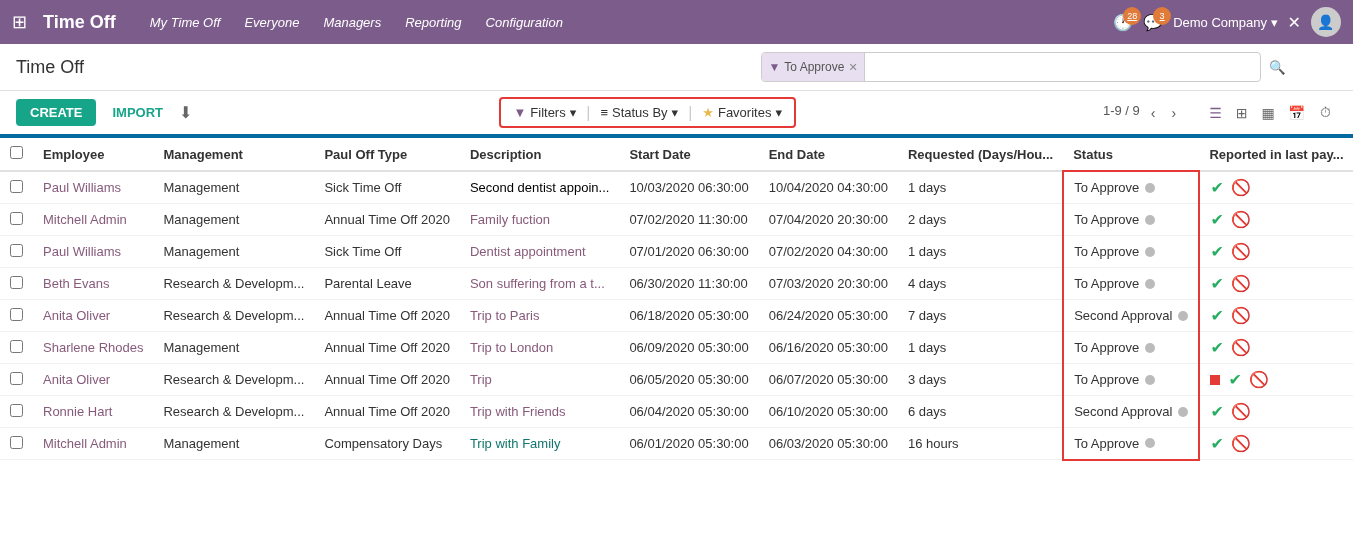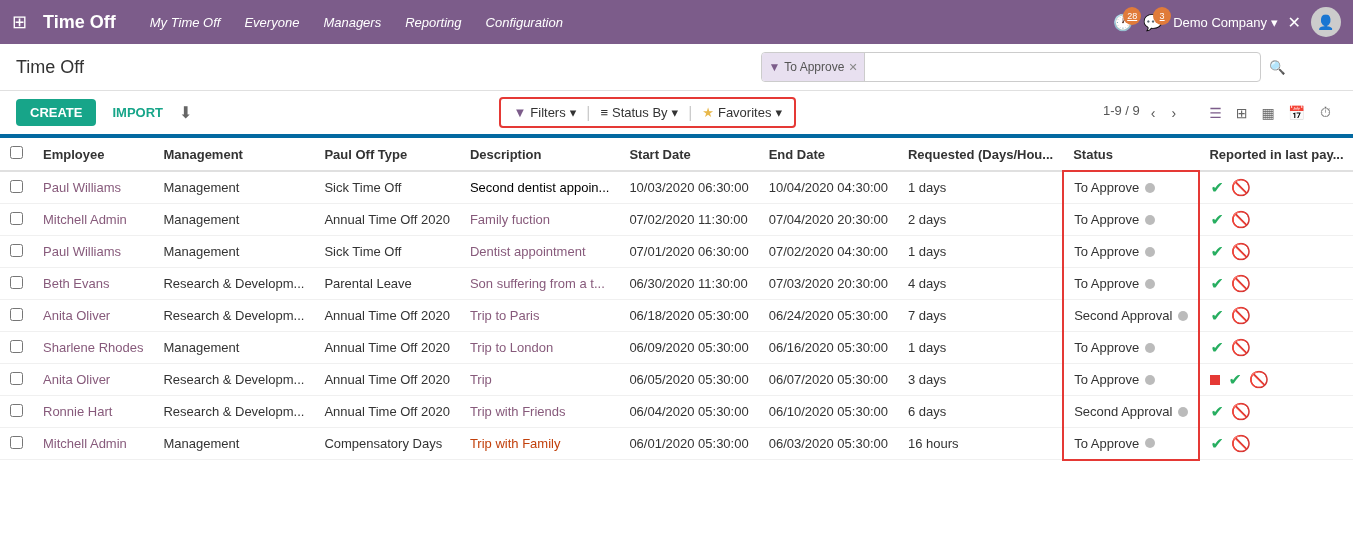--- a/index.html
+++ b/index.html
@@ -491,21 +491,21 @@
       </div>
     </td>
   </tr>
           <tr>
     <td class="col-check">
       <input type="checkbox" style="">
     </td>
     <td style="color:#875a7b; cursor:pointer;">Mitchell Admin</td>
     <td>Management</td>
     <td>Compensatory Days</td>
-    <td style="color:#c2410c; cursor:pointer;">Trip with Family</td>
+    <td style="color:#0f766e; cursor:pointer;">Trip with Family</td>
     <td>06/01/2020 05:30:00</td>
     <td>06/03/2020 05:30:00</td>
     <td>16 hours</td>
     <td style="
     border-left: 2px solid #e53935;
     border-right: 2px solid #e53935;
     
     border-bottom: 2px solid #e53935;
   ">
       <div class="status-cell">

